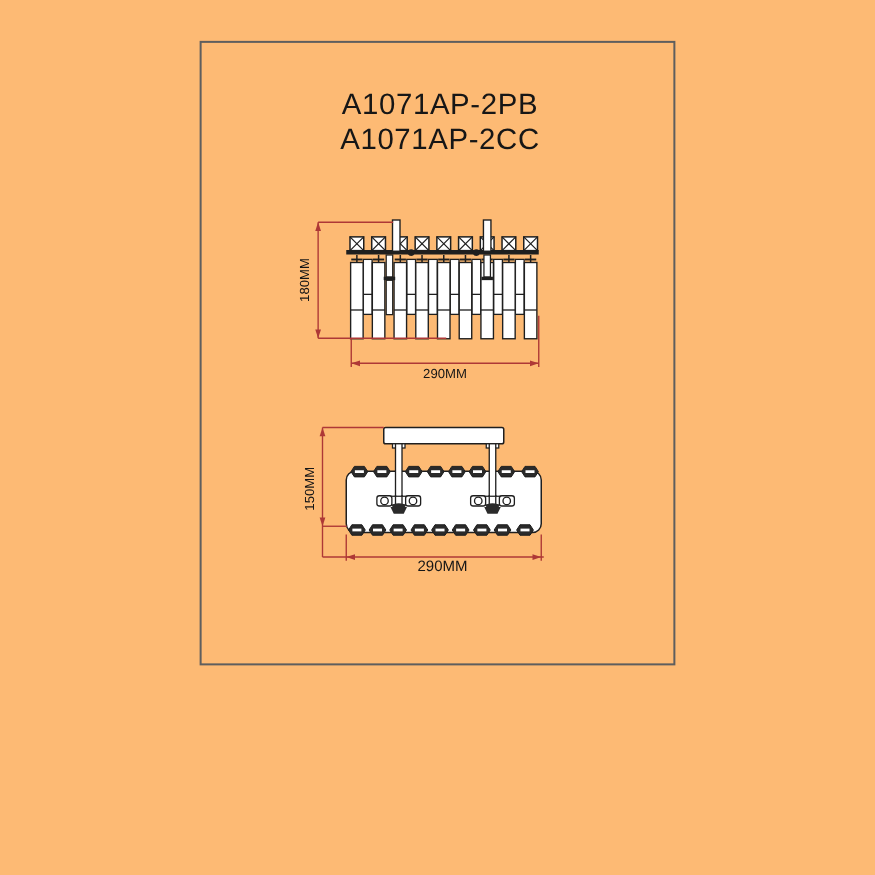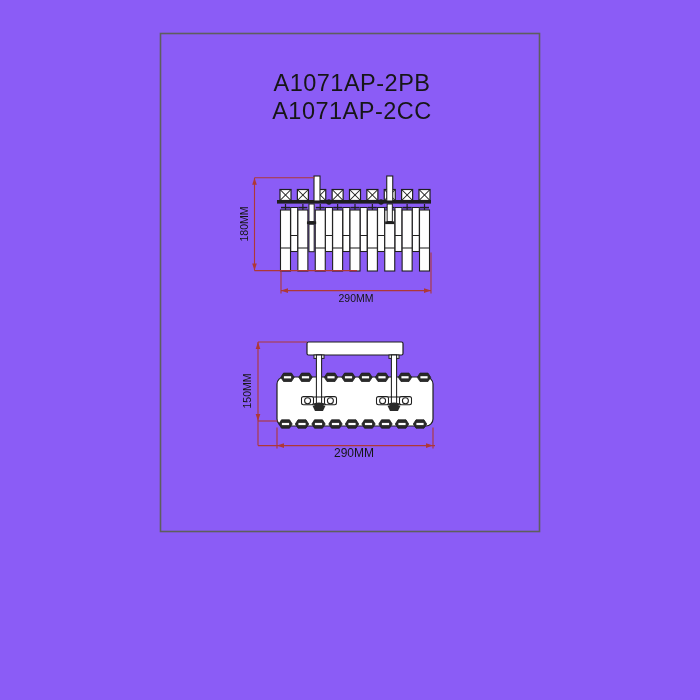--- a/index.html
+++ b/index.html
@@ -1,16 +1,16 @@
 <!DOCTYPE html>
 <html><head>
 <meta charset="utf-8">
 <style>
   html,body{margin:0;padding:0;background:#ffffff;}
-  #stage{position:relative;width:700px;height:700px;background:#8b5cf6;overflow:hidden;
+  #stage{position:relative;width:700px;height:700px;background:#fdba74;overflow:hidden;
          font-family:"Liberation Sans", sans-serif;}
   svg{position:absolute;left:0;top:0;}
   svg text{font-family:"Liberation Sans", sans-serif;}
   .model-title{font-size:23.5px;letter-spacing:.5px;}
   .dim-label{font-size:10.5px;}
   .dim-label-lg{font-size:12px;}
 </style>
 </head>
 <body>
 

